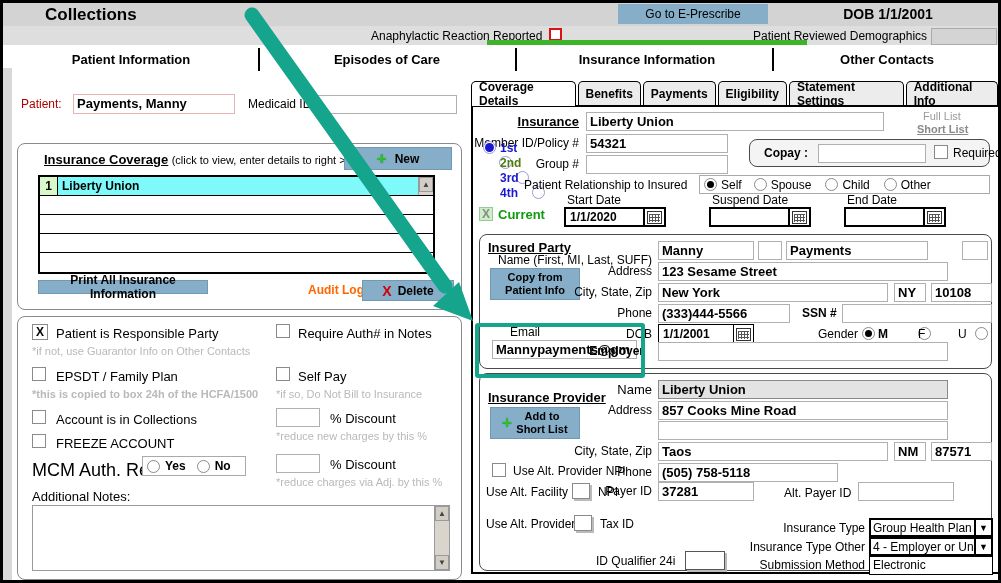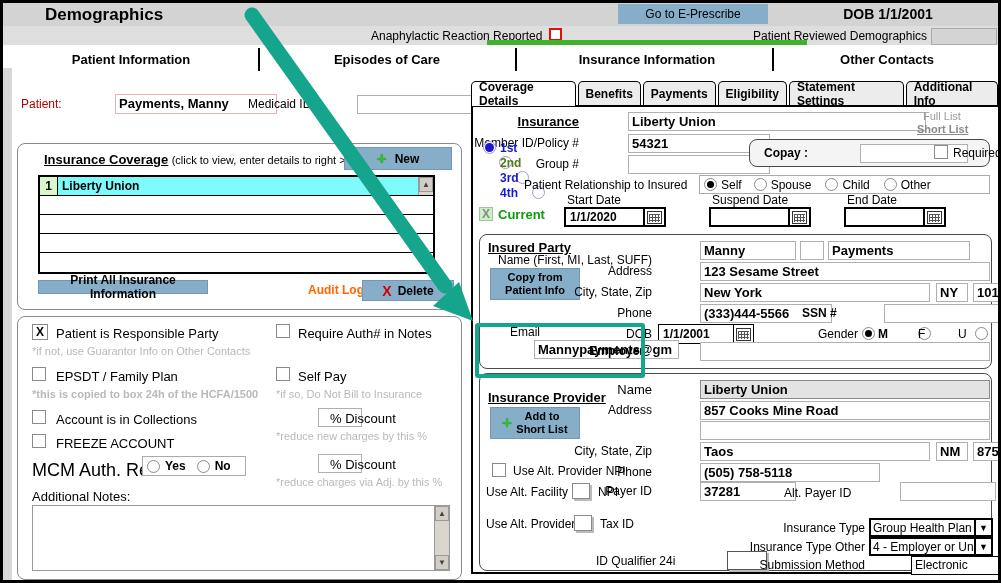--- a/index.html
+++ b/index.html
@@ -6,21 +6,21 @@
   #page{position:relative;width:1001px;height:583px;box-sizing:border-box;
         border:3px solid #000;background:#fff;overflow:hidden;
         font-family:"Liberation Sans",sans-serif;font-size:12px;color:#000;}
   .abs{position:absolute;}
   .b{font-weight:bold;}
   .u{text-decoration:underline;}
   .hint{color:#b9b9b9;font-size:11px;}
   .lbl{font-size:12px;white-space:nowrap;}
   .lblr{text-align:right;white-space:nowrap;}
   .fld{background:#fff;border:1px solid #b0b0b0;font-weight:bold;font-size:12px;
-       padding:1px 3px;box-sizing:border-box;overflow:hidden;white-space:nowrap;height:19px;line-height:15px;margin-left:42px;}
+       padding:1px 3px;box-sizing:border-box;overflow:hidden;white-space:nowrap;height:19px;line-height:15px;}
   .fld.empty{font-weight:normal;}
   .fld.ro{background:#e3e3e3;border:1px solid #8a8a8a;}
   .btn{background:#86aec9;border:1px solid #7199b4;color:#000;font-weight:bold;font-size:12px;
        display:flex;align-items:center;justify-content:center;box-sizing:border-box;text-align:center;cursor:pointer;}
   .group{border:1px solid #8a8a8a;border-radius:8px;box-sizing:border-box;background:#fff;}
   .groupk{border:1.5px solid #4a4a4a;border-radius:8px;box-sizing:border-box;background:#fff;}
   .cb{width:14px;height:14px;border:1px solid #8a8a8a;background:#fff;display:inline-flex;
       align-items:center;justify-content:center;font-weight:bold;font-size:12px;box-sizing:border-box;line-height:12px;}
   .cb.checked::before{content:"X";}
   .cb.green{background:#cdeec9;border:1px solid #9acb96;color:#8a8a8a;}
@@ -55,21 +55,21 @@
   .rtab.active{background:#fff;z-index:2;}
   .tbl-row{height:19px;border-bottom:1px solid #000;display:flex;box-sizing:border-box;background:#fff;}
   .tbl-row:last-child{border-bottom:none;}
 </style>
 </head>
 <body>
 
 <div id="page">
 
   <div class="abs" style="left:0;top:0;width:995px;height:23px;background:#d3d3d3;"></div>
-  <div class="abs b" style="left:42px;top:2px;font-size:17px;">Demographics</div>
+  <div class="abs b" style="left:42px;top:2px;font-size:17px;">Collections</div>
   <div class="abs btn" style="left:615px;top:1px;width:150px;height:20px;font-weight:normal;border:none;">Go to E-Prescribe</div>
   <div class="abs b" style="left:790px;top:3px;width:190px;text-align:center;font-size:14px;">DOB 1/1/2001</div>
 
   <div class="abs" style="left:0;top:23px;width:995px;height:19px;background:#dedede;"></div>
   <div class="abs lbl" style="left:368px;top:26px;">Anaphylactic Reaction Reported</div>
   <span class="abs cb red" style="left:546px;top:25px;"></span>
   <div class="abs lbl" style="left:750px;top:26px;">Patient Reviewed Demographics</div>
   <div class="abs" style="left:928px;top:25px;width:64px;height:15px;background:#d4d4d4;border:1px solid #aaa;"></div>
 
   <div class="abs" style="left:484px;top:37px;width:320px;height:5px;background:#3db32a;"></div>

